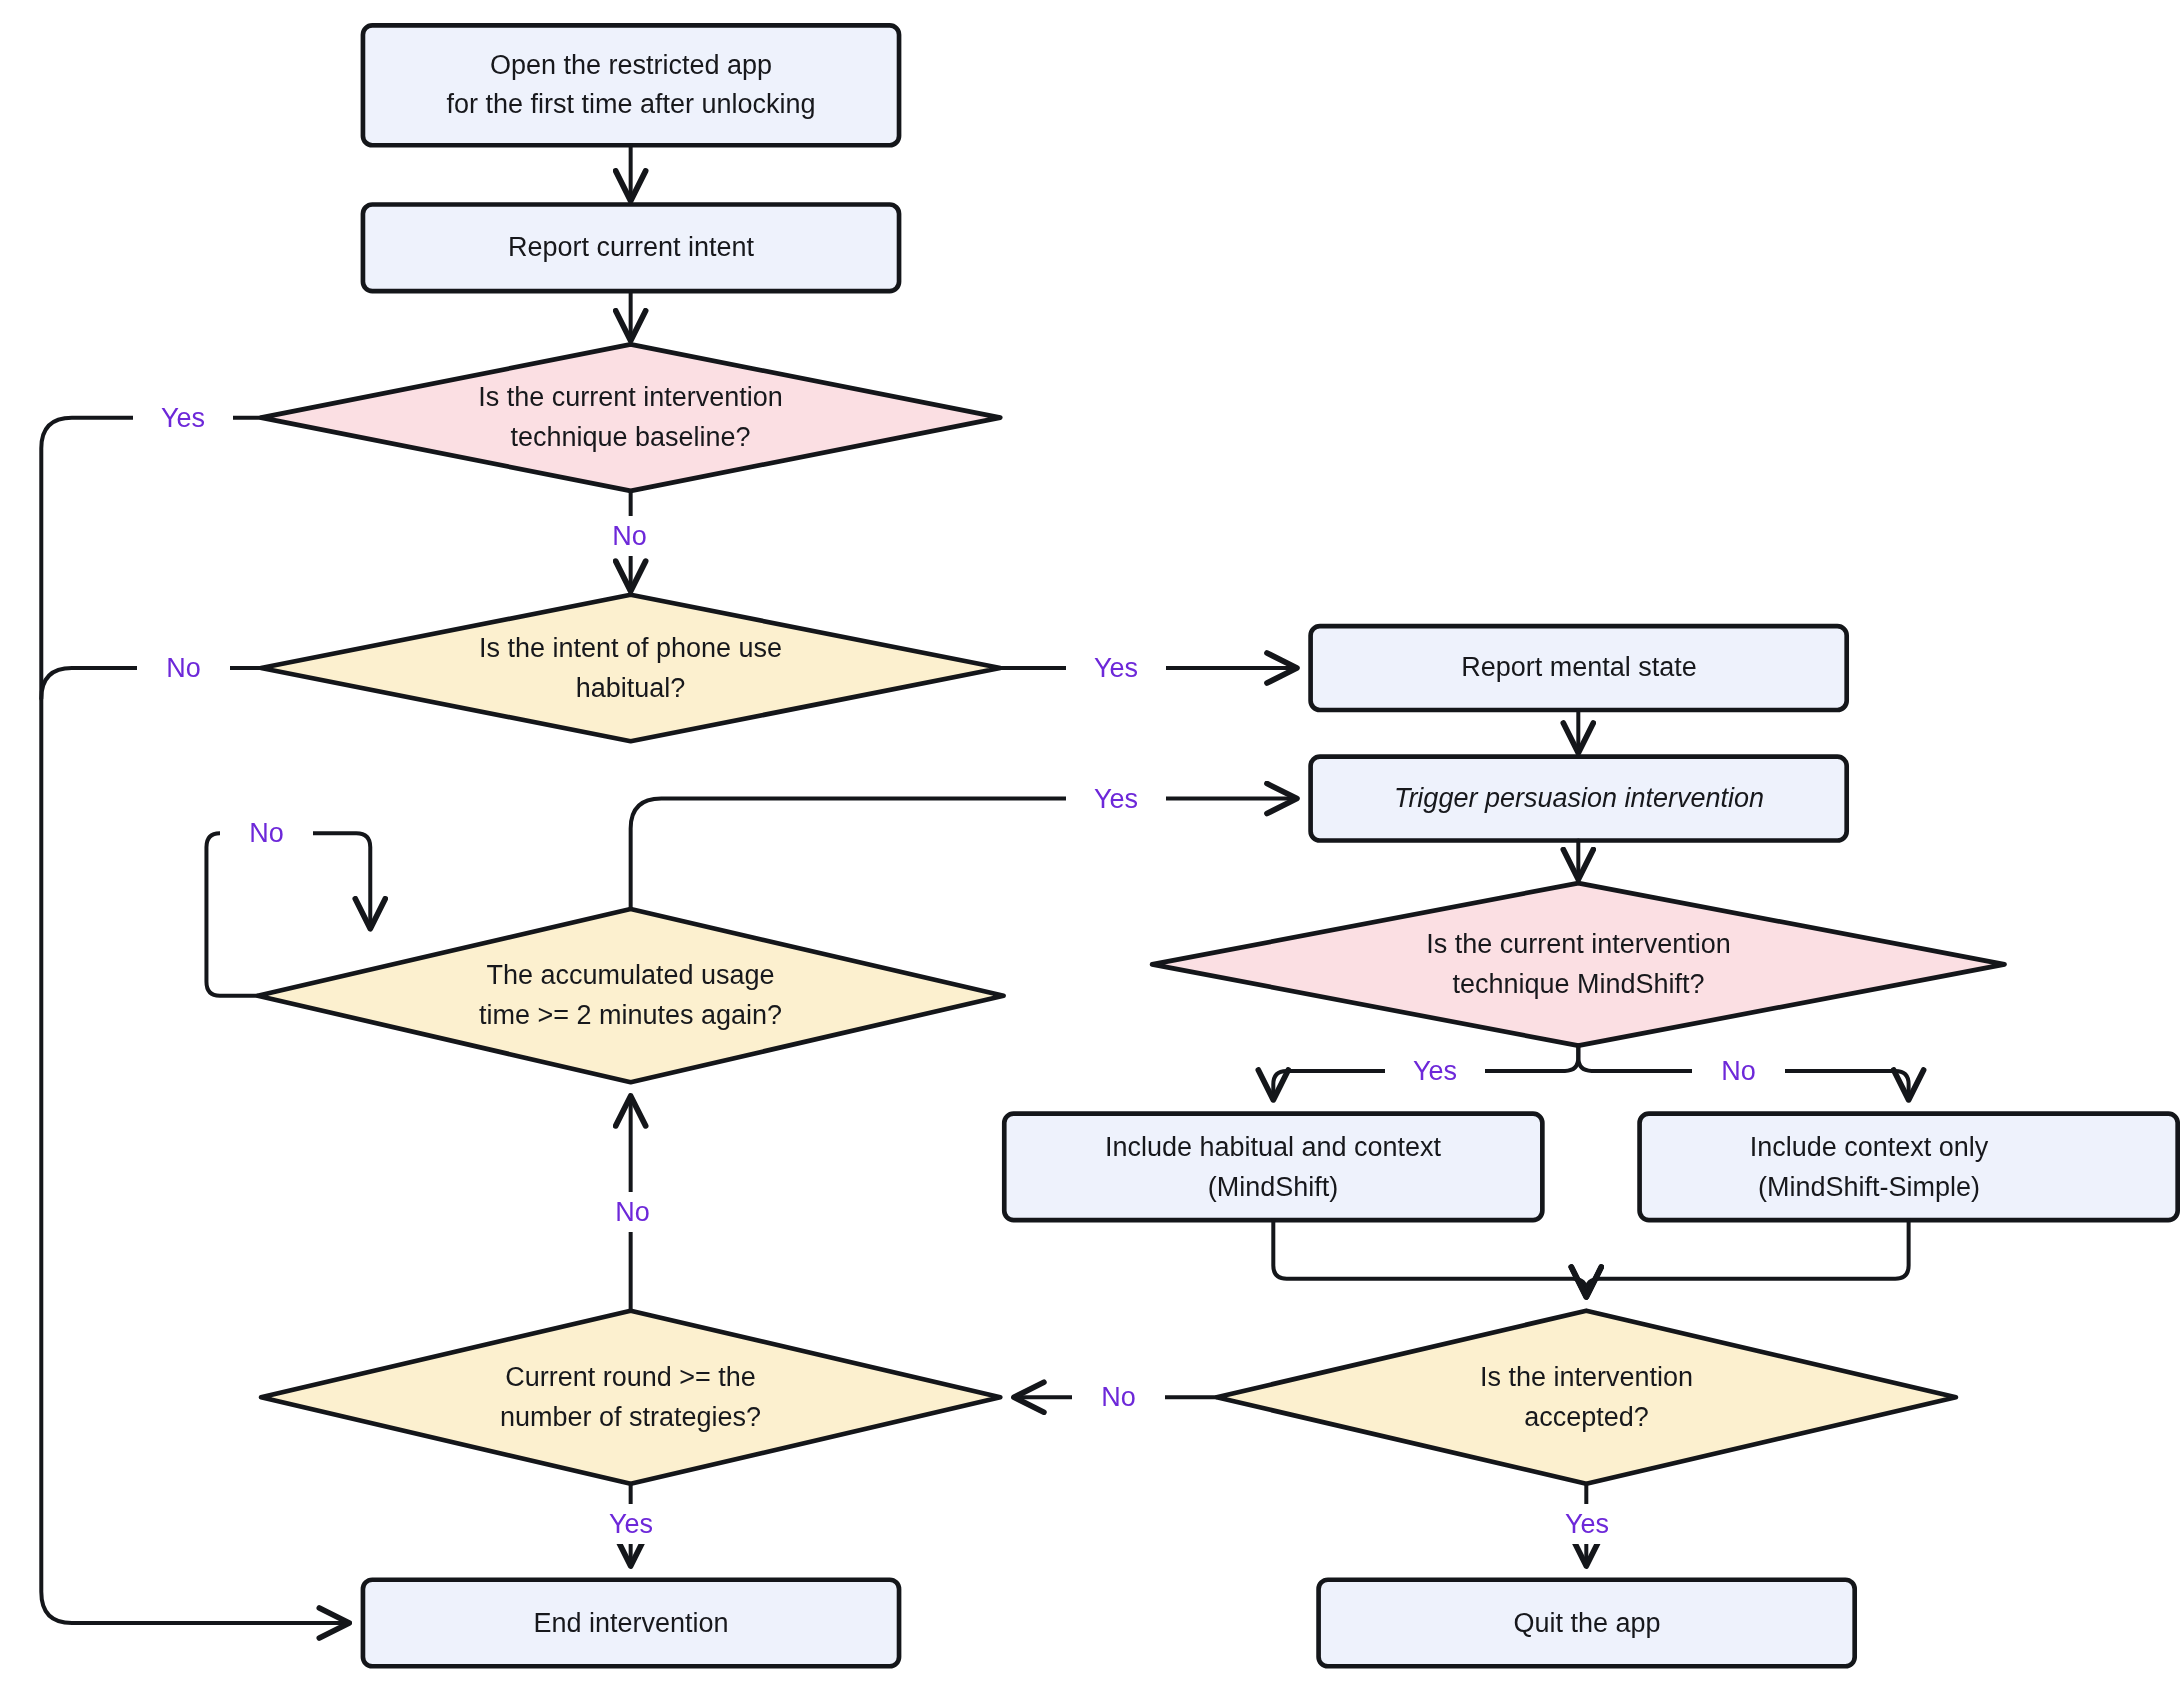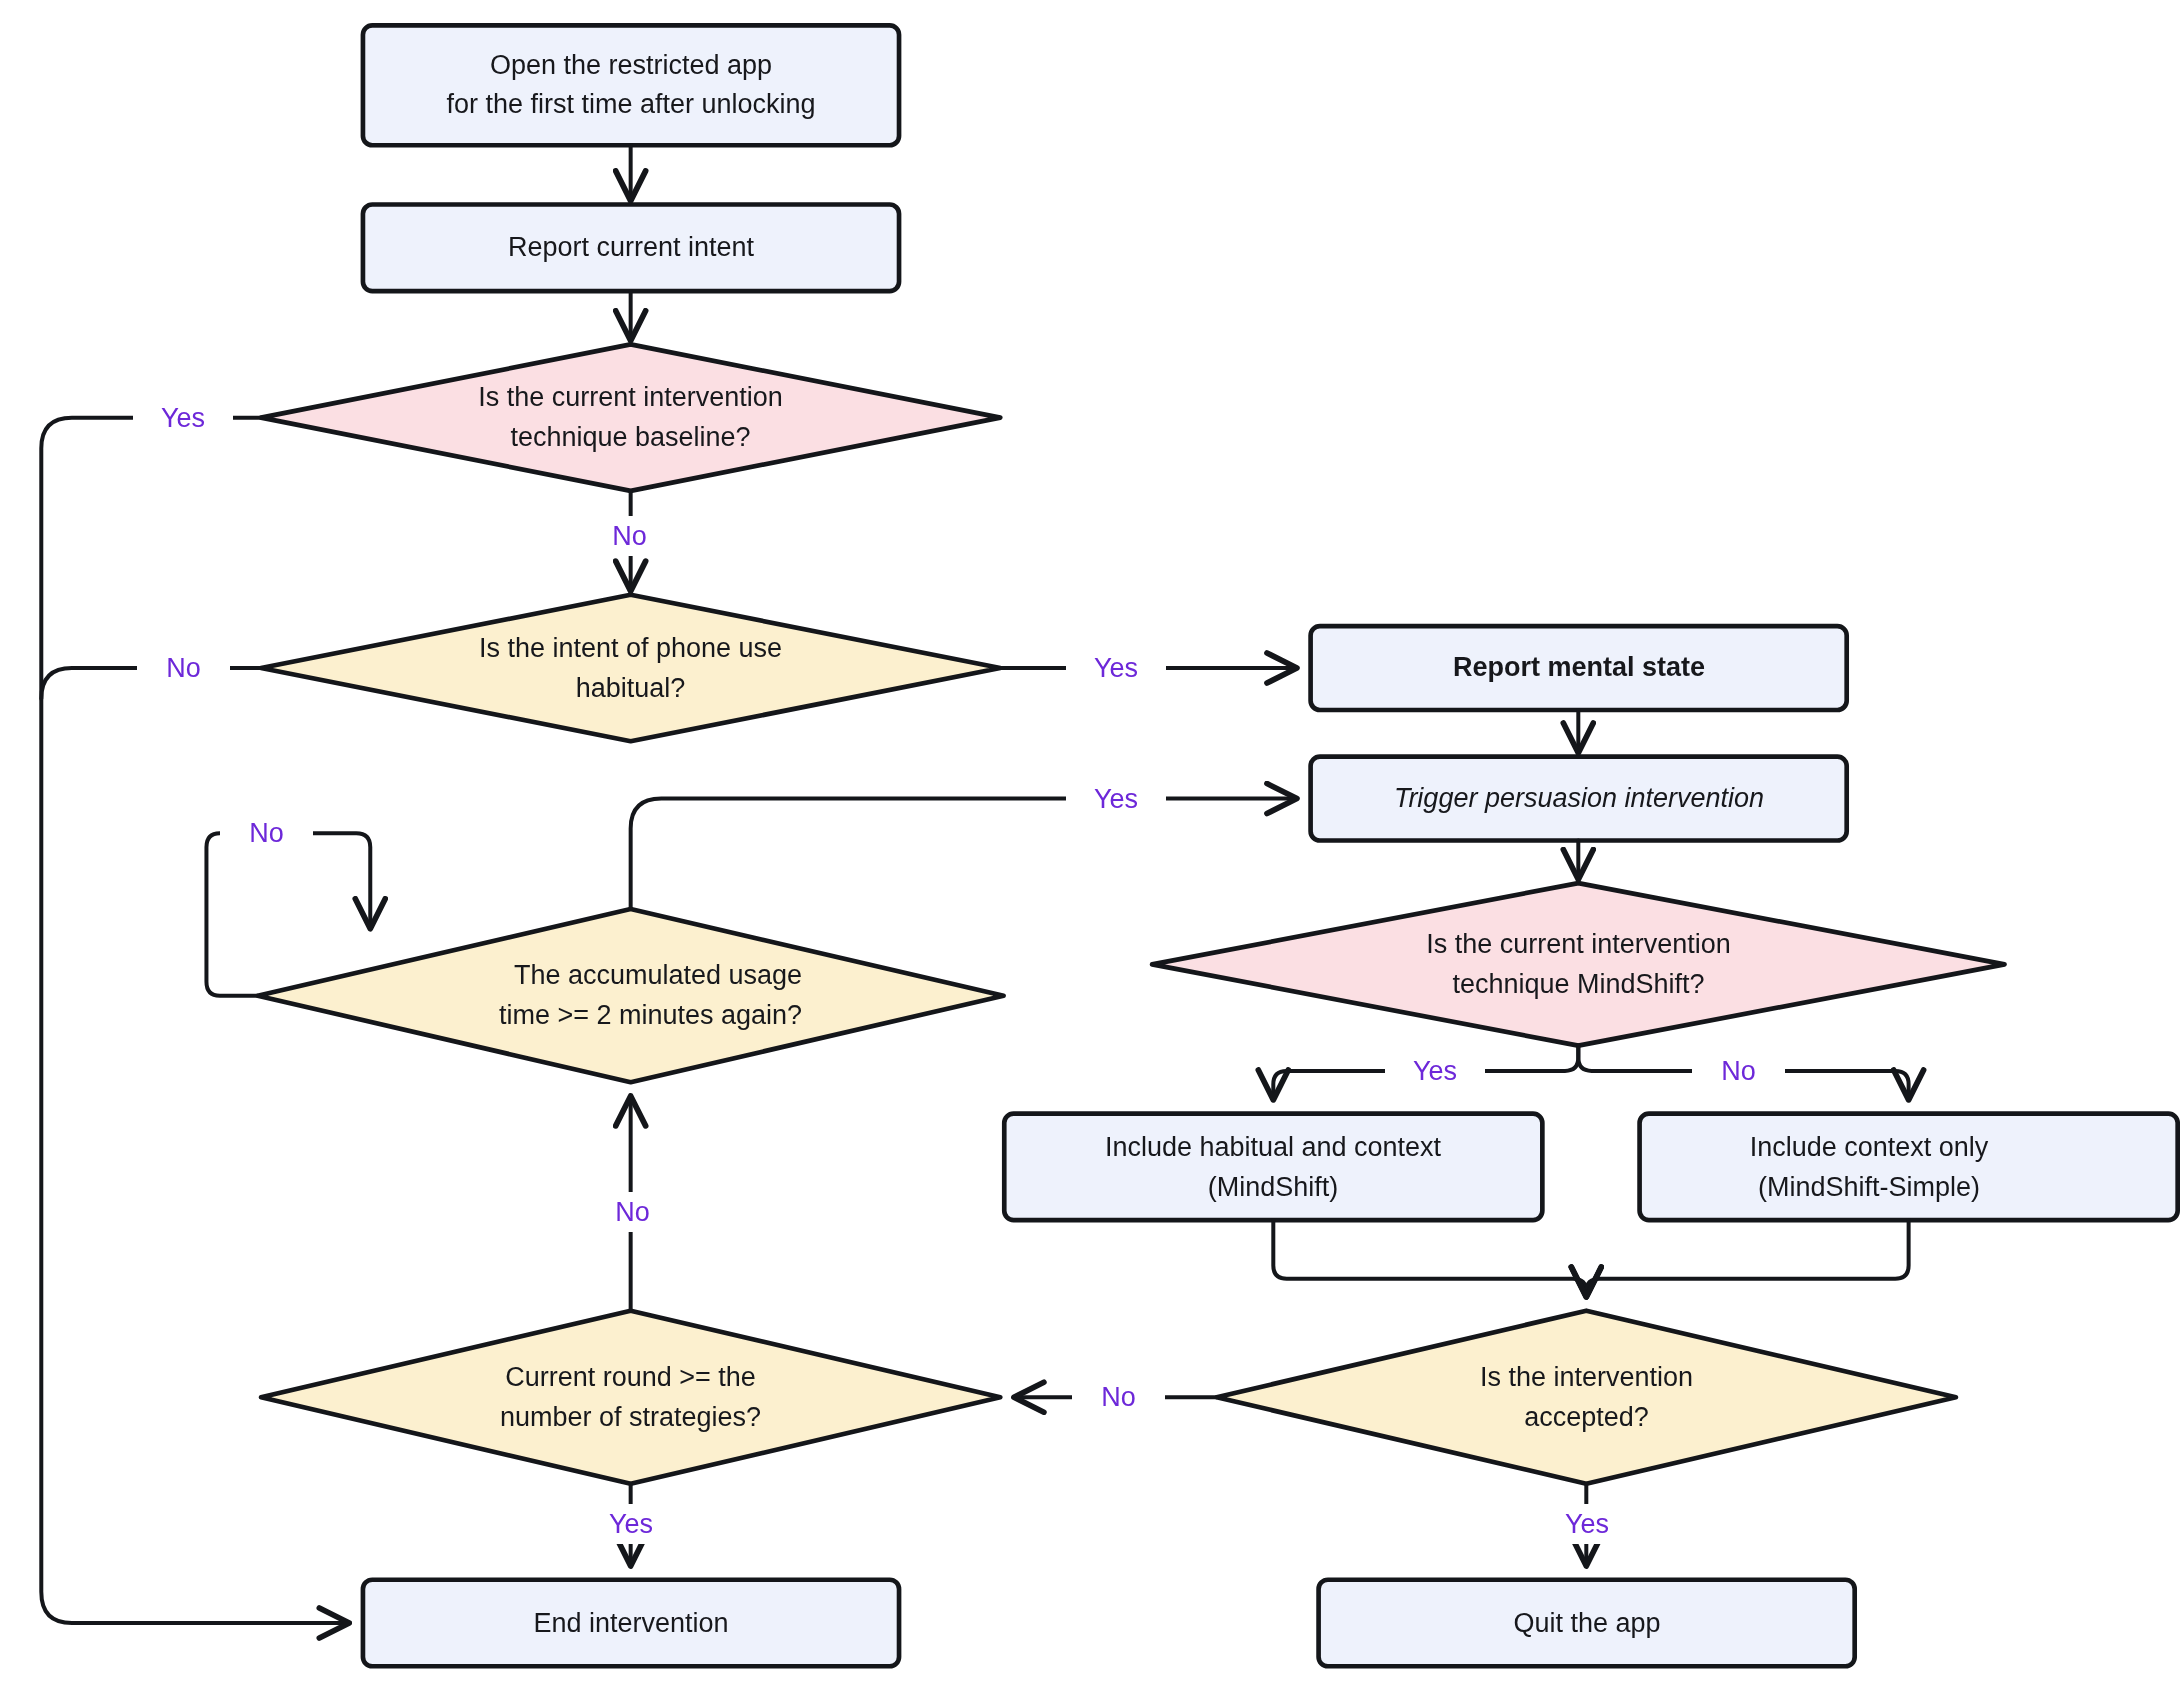--- a/index.html
+++ b/index.html
@@ -129,28 +129,28 @@
 for the first time after unlocking</div>
 
   <div class="node-label" style="left:363px; top:204px; width:536px; height:87px;">Report current intent</div>
 
   <div class="node-label" style="left:374px; top:344px; width:513px; height:147px;">Is the current intervention
 technique baseline?</div>
 
   <div class="node-label" style="left:374px; top:595px; width:513px; height:147px;">Is the intent of phone use
 habitual?</div>
 
-  <div class="node-label" style="left:1311px; top:626px; width:536px; height:84px;font-weight:bold;">Report mental state</div>
+  <div class="node-label" style="left:1311px; top:626px; width:536px; height:84px;">Report mental state</div>
 
   <div class="node-label" style="left:1311px; top:757px; width:536px; height:84px;font-style:italic;">Trigger persuasion intervention</div>
 
   <div class="node-label" style="left:1312px; top:883px; width:533px; height:163px;">Is the current intervention
 technique MindShift?</div>
 
-  <div class="node-label" style="left:404px; top:909px; width:493px; height:173px;text-align:right;">The accumulated usage
+  <div class="node-label" style="left:384px; top:909px; width:493px; height:173px;">The accumulated usage
 time &gt;= 2 minutes again?</div>
 
   <div class="node-label" style="left:1004px; top:1114px; width:538px; height:107px;">Include habitual and context
 (MindShift)</div>
 
   <div class="node-label" style="left:1600px; top:1114px; width:538px; height:107px;">Include context only
 (MindShift-Simple)</div>
 
   <div class="node-label" style="left:384px; top:1311px; width:493px; height:173px;">Current round &gt;= the
 number of strategies?</div>

